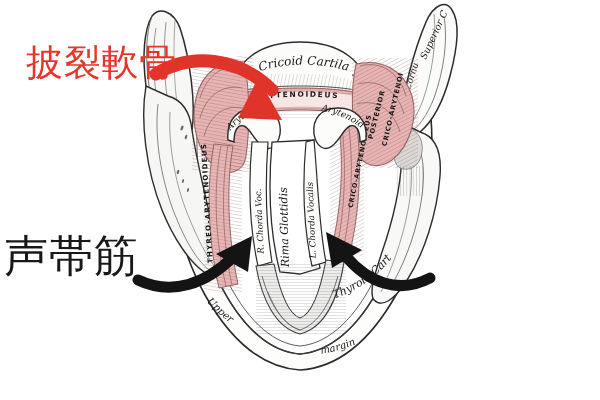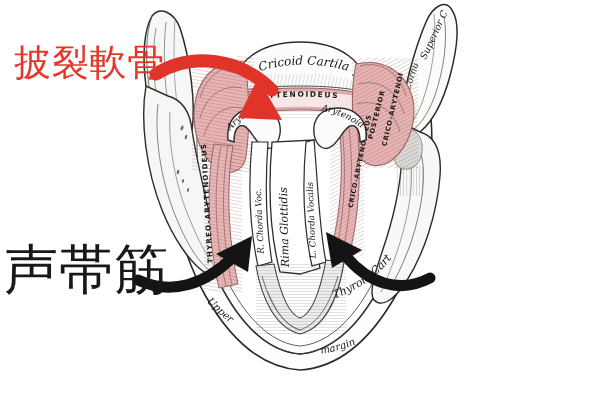--- a/index.html
+++ b/index.html
@@ -24,29 +24,29 @@
   }
   .anno-label {
     position: absolute;
     font-family: "DejaVu Sans", sans-serif;
     font-weight: 400;
     white-space: nowrap;
     line-height: 1;
     letter-spacing: 0.02em;
   }
   #label-arytenoid-cartilage {
-    left: 14px;
+    left: 26px;
     top: 44px;
     font-size: 37px;
     color: #e8352a;
   }
   #label-vocalis-muscle {
     left: 4px;
-    top: 243px;
-    font-size: 54px;
+    top: 234px;
+    font-size: 44px;
     color: #181818;
     text-align: right;
   }
   #label-vocal-ligament {
     left: 424px;
     top: 243px;
     font-size: 42px;
     color: #181818;
   }
 </style>

